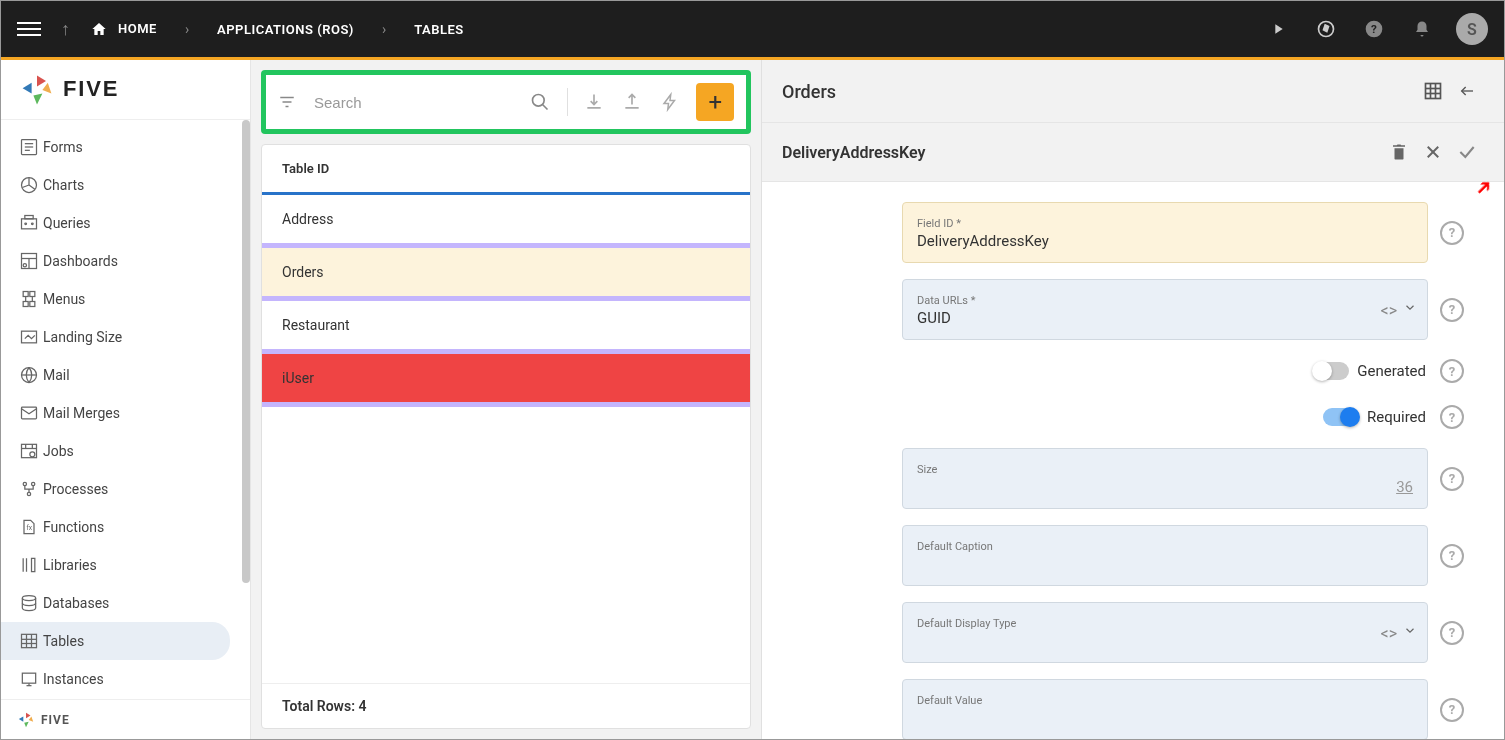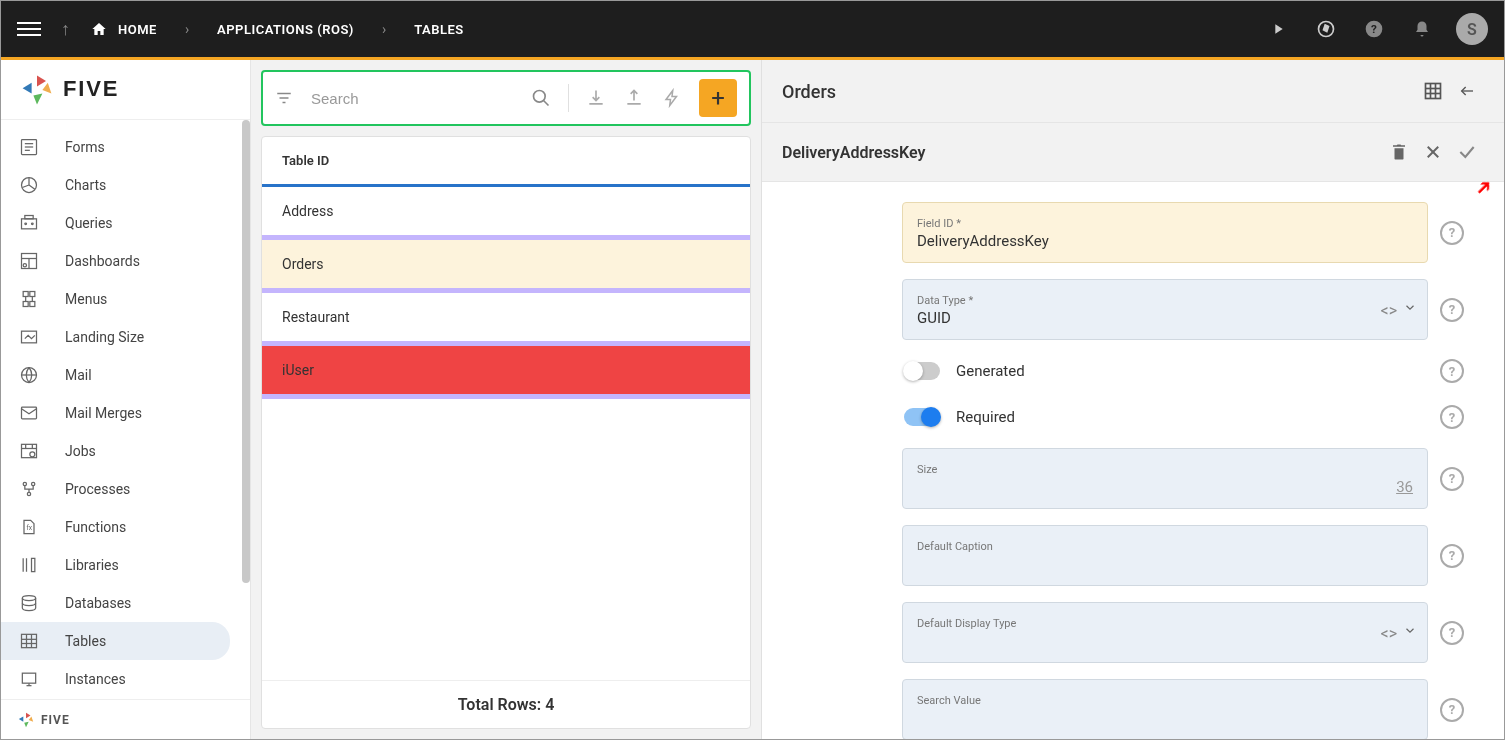--- a/index.html
+++ b/index.html
@@ -4,60 +4,60 @@
 <style>
 * { box-sizing: border-box; margin: 0; padding: 0; }
 body { font-family: -apple-system, BlinkMacSystemFont, "Segoe UI", Roboto, Arial, sans-serif; width: 1505px; height: 740px; overflow: hidden; background: #fff; border: 1px solid #999; }
 
 
 .topbar { height: 56px; background: #1e1e1e; display: flex; align-items: center; padding: 0 16px; color: #fff; }
 .topbar .left { display: flex; align-items: center; gap: 20px; }
 .topbar .hamburger { width: 24px; height: 24px; display: flex; flex-direction: column; justify-content: center; gap: 4px; cursor: pointer; }
 .topbar .hamburger span { height: 2px; background: #fff; }
 .topbar .up-arrow { color: #888; font-size: 18px; }
-.topbar .crumb { display: flex; align-items: center; gap: 10px; }
+.topbar .crumb { display: flex; gap: 10px; }
 .topbar .home-icon { font-size: 18px; }
 .topbar .crumb-text { font-size: 13px; font-weight: 600; letter-spacing: 0.5px; }
 .topbar .chev { color: #888; font-size: 14px; padding: 0 8px; }
 .topbar .right { margin-left: auto; display: flex; align-items: center; gap: 20px; }
 .topbar .icon-btn { color: #ccc; font-size: 18px; cursor: pointer; display: flex; align-items: center; justify-content: center; width: 28px; height: 28px; }
 .topbar .avatar { width: 32px; height: 32px; border-radius: 50%; background: #aaa; display: flex; align-items: center; justify-content: center; color: #555; font-weight: 600; }
 .orange-strip { height: 3px; background: #f5a623; }
 
 
 .main { display: flex; height: calc(100% - 59px); }
 
 
 .sidebar { width: 250px; border-right: 1px solid #e5e5e5; display: flex; flex-direction: column; position: relative; }
 .logo-area { height: 60px; display: flex; align-items: center; padding: 0 18px; border-bottom: 1px solid #eee; }
 .logo-svg { display: flex; align-items: center; gap: 8px; }
 .nav-list { flex: 1; overflow-y: auto; padding: 8px 0; position: relative; }
 .nav-scrollbar { position: absolute; right: 0; top: 0; width: 8px; height: 80%; background: #c8c8c8; border-radius: 4px; }
-.nav-item { display: flex; align-items: center; gap: 24px; padding: 8px 16px; cursor: pointer; color: #444; font-size: 14px; }
+.nav-item { display: flex; align-items: center; gap: 2px; padding: 8px 16px; cursor: pointer; color: #444; font-size: 14px; }
 .nav-item.active { background: #e8eef5; border-radius: 0 18px 18px 0; margin-right: 20px; }
 .nav-icon { width: 24px; height: 22px; color: #666; display: flex; align-items: center; justify-content: center; }
 .sidebar-footer { height: 40px; border-top: 1px solid #eee; display: flex; align-items: center; padding: 0 16px; }
 .footer-logo { font-size: 12px; font-weight: 700; letter-spacing: 1px; color: #555; display:flex; align-items:center; gap:6px;}
 
 
 .list-panel { width: 510px; padding: 10px; background: #f2f2f2; display: flex; flex-direction: column; gap: 0; }
-.list-toolbar { height: 56px; background: #fff; border: 2px solid #22c55e; border-radius: 4px; display: flex; align-items: center; padding: 0 12px; gap: 8px; }
+.list-toolbar { height: 64px; background: #fff; border: 5px solid #22c55e; border-radius: 4px; display: flex; align-items: center; padding: 0 12px; gap: 8px; }
 .filter-icon { color: #888; font-size: 18px; margin-right: 6px;}
 .search-input { flex: 1; border: none; outline: none; font-size: 15px; padding: 8px 4px; color: #333; }
 .search-input::placeholder { color: #999; }
 .toolbar-ic { color: #888; width: 30px; height: 30px; display: flex; align-items: center; justify-content: center; cursor: pointer; font-size:18px;}
 .toolbar-sep { width: 1px; height: 28px; background: #e0e0e0; margin: 0 4px; }
 .add-btn { width: 38px; height: 38px; background: #f5a623; border-radius: 4px; display: flex; align-items: center; justify-content: center; color: #333; font-size: 24px; cursor: pointer; margin-left:4px; }
 
 .table-box { margin-top: 10px; background: #fff; border: 1px solid #e0e0e0; border-radius: 4px; flex: 1; display: flex; flex-direction: column; }
 .table-header { padding: 16px 20px; font-weight: 600; color: #333; border-bottom: 3px solid #2873c9; font-size: 13px;}
 .table-row { padding: 16px 20px; border-bottom: 5px solid #c4b5fd; font-size: 14px; color: #333; cursor: pointer; }
 .table-row.selected { background: #fdf3dc; }
 .table-row.striped { background: #ef4444; }
-.table-footer { margin-top: auto; padding: 14px 20px; text-align: center; font-size: 16px; font-weight: 600; color: #333; border-top: 1px solid #eee; }
+.table-footer { margin-top: auto; padding: 14px 20px; text-align: left; font-size: 14px; font-weight: 600; color: #333; border-top: 1px solid #eee; }
 
 
 .detail-panel { flex: 1; background: #fff; display: flex; flex-direction: column; border-left: 1px solid #e0e0e0; }
 .detail-header { display: flex; align-items: center; padding: 14px 20px; border-bottom: 1px solid #e5e5e5; background:#f2f2f2; }
 .detail-title { font-size: 18px; font-weight: 500; color: #333; }
 .detail-header .spacer { flex: 1; }
 .detail-header .hic { color: #666; width: 34px; height: 34px; display: flex; align-items: center; justify-content: center; cursor: pointer; font-size: 18px; }
 
 .sub-header { display: flex; align-items: center; padding: 12px 20px; border-bottom: 1px solid #e5e5e5; background: #f2f2f2; position: relative; }
 .sub-title { font-size: 16px; font-weight: 600; color: #333; }
@@ -68,21 +68,21 @@
 .form-area { flex: 1; overflow-y: auto; padding: 20px 40px 20px 140px; }
 .form-row { display: flex; align-items: center; gap: 12px; margin-bottom: 16px; }
 .field-wrap { flex: 1; border: 1px solid #d0d8e0; border-radius: 4px; padding: 14px 14px 10px; background: #eaf0f7; position: relative; }
 .field-wrap.highlight { background: #fdf3dc; border-color: #e8d9b0; }
 .field-label { font-size: 11px; color: #777; margin-bottom: 2px; }
 .field-value { font-size: 15px; color: #333; min-height: 20px; }
 .field-value.placeholder-val { color: #999; text-align: right; text-decoration: underline; }
 .field-suffix { position: absolute; right: 10px; top: 50%; transform: translateY(-50%); display: flex; gap: 6px; color: #888; }
 .help-ic { width: 24px; height: 24px; border: 2px solid #aaa; border-radius: 50%; display: flex; align-items: center; justify-content: center; color: #aaa; font-size: 13px; font-weight: 700; flex-shrink:0; }
 
-.toggle-row { display: flex; align-items: center; gap: 16px; flex:1; padding: 6px 2px; }
+.toggle-row { display: flex; align-items: center; gap: 8px; flex:1; padding: 6px 2px; justify-content: flex-end; }
 .toggle { width: 36px; height: 18px; border-radius: 10px; background: #ccc; position: relative; cursor: pointer; }
 .toggle .knob { width: 20px; height: 20px; background: #fff; border-radius: 50%; position: absolute; top: -1px; left: -1px; box-shadow: 0 1px 3px rgba(0,0,0,0.3); }
 .toggle.on { background: #8fc3f5; }
 .toggle.on .knob { left: 17px; background: #1d7def; }
 .toggle-label { font-size: 15px; color: #333; }
 
 svg { display: block; }
 </style>
 </head>
 <body>
@@ -423,21 +423,21 @@
       <div class="form-row">
         <div class="field-wrap highlight">
           <div class="field-label">Field ID *</div>
           <div class="field-value">DeliveryAddressKey</div>
         </div>
         <div class="help-ic">?</div>
       </div>
 
       <div class="form-row">
         <div class="field-wrap">
-          <div class="field-label">Data Type *</div>
+          <div class="field-label">Data URLs *</div>
           <div class="field-value">GUID</div>
           <div class="field-suffix">
             <span>&lt;&gt;</span>
             <span>
                 <svg width="14" height="14" viewBox="0 0 24 24" fill="none" stroke="#666" stroke-width="2">
                   <polyline points="6 9 12 15 18 9"></polyline>
                 </svg>
               </span>
           </div>
         </div>
@@ -491,21 +491,21 @@
                   <polyline points="6 9 12 15 18 9"></polyline>
                 </svg>
               </span>
           </div>
         </div>
         <div class="help-ic">?</div>
       </div>
 
       <div class="form-row">
         <div class="field-wrap">
-          <div class="field-label">Search Value</div>
+          <div class="field-label">Default Value</div>
           <div class="field-value"></div>
         </div>
         <div class="help-ic">?</div>
       </div>
 
     </div>
   </div>
 
 </div>
 

